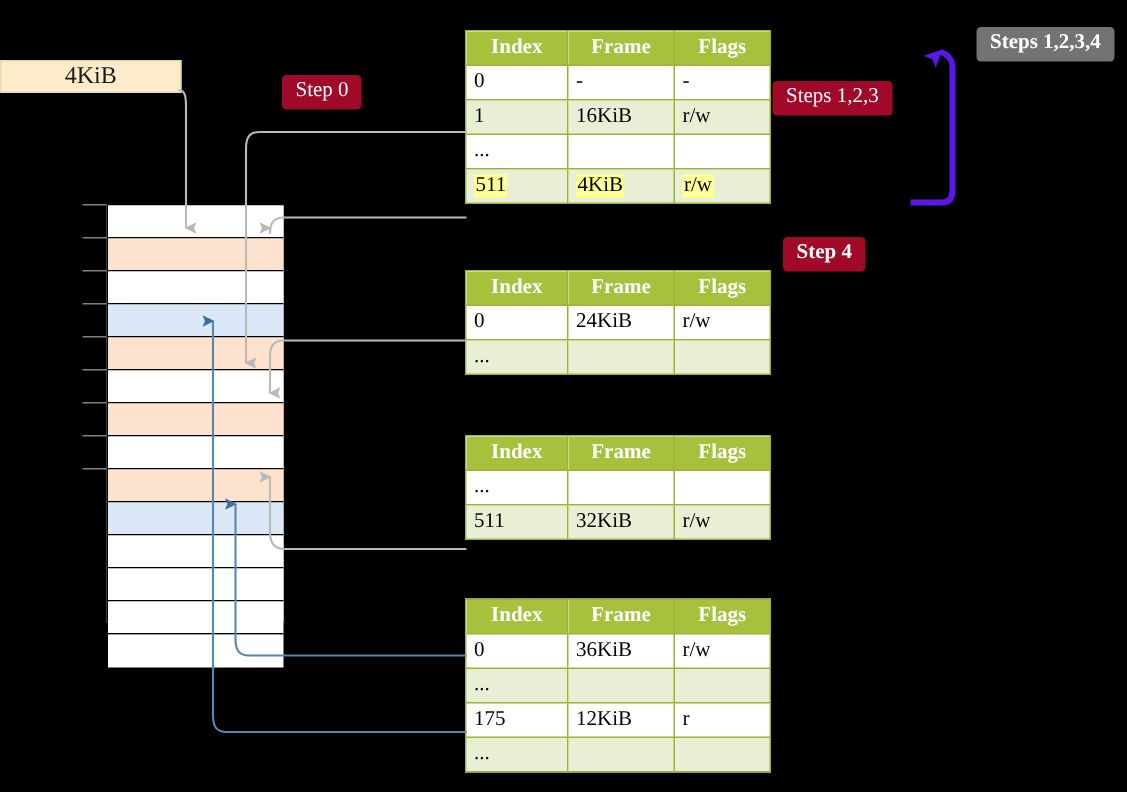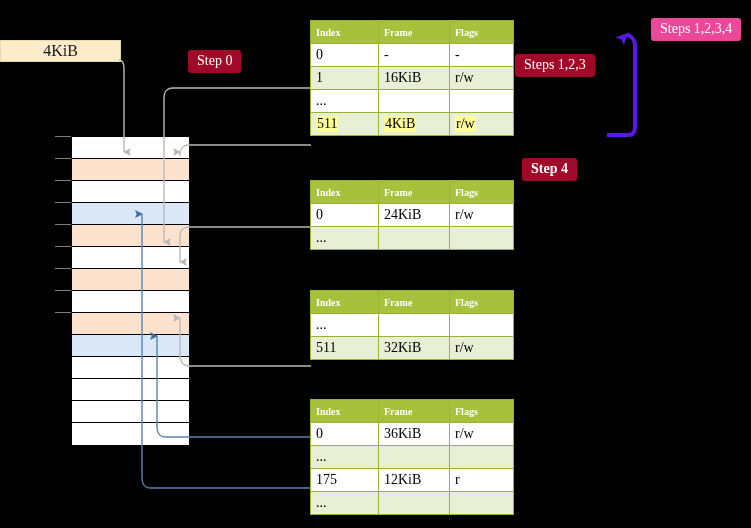--- a/index.html
+++ b/index.html
@@ -39,21 +39,21 @@
     color: #ffffff;
     font-size: 14px;
     line-height: 18px;
     padding: 2px 9px 3px 9px;
     border-radius: 3px;
     white-space: nowrap;
     font-family: "Liberation Serif", serif;
     text-align: center;
   }
   .badge-red    { background: #a10929; }
-  .badge-blue   { background: #ec4899; }
+  .badge-blue   { background: #737373; font-weight: bold; }
 
   
   .ptable {
     position: absolute;
     border-collapse: collapse;
     border-spacing: 0;
     background: #ffffff;
     font-family: "Liberation Serif", serif;
     font-size: 14px;
     table-layout: fixed;
@@ -64,21 +64,22 @@
     height: 18px;
     vertical-align: middle;
     text-align: left;
     overflow: hidden;
     white-space: nowrap;
   }
   .ptable th {
     background: #a8c13c;
     color: #ffffff;
     font-weight: bold;
-    font-size: 10px;
+    font-size: 14px;
+    text-align: center;
   }
   .ptable tr.row-alt td { background: #e9efd5; }
   .ptable tr.row-plain td { background: #ffffff; }
   .ptable td.hl > span {
     background: #ffff99;
     display: inline-block;
     padding: 0 1px;
   }
   .col-index { width: 57px; }
   .col-frame { width: 60px; }

